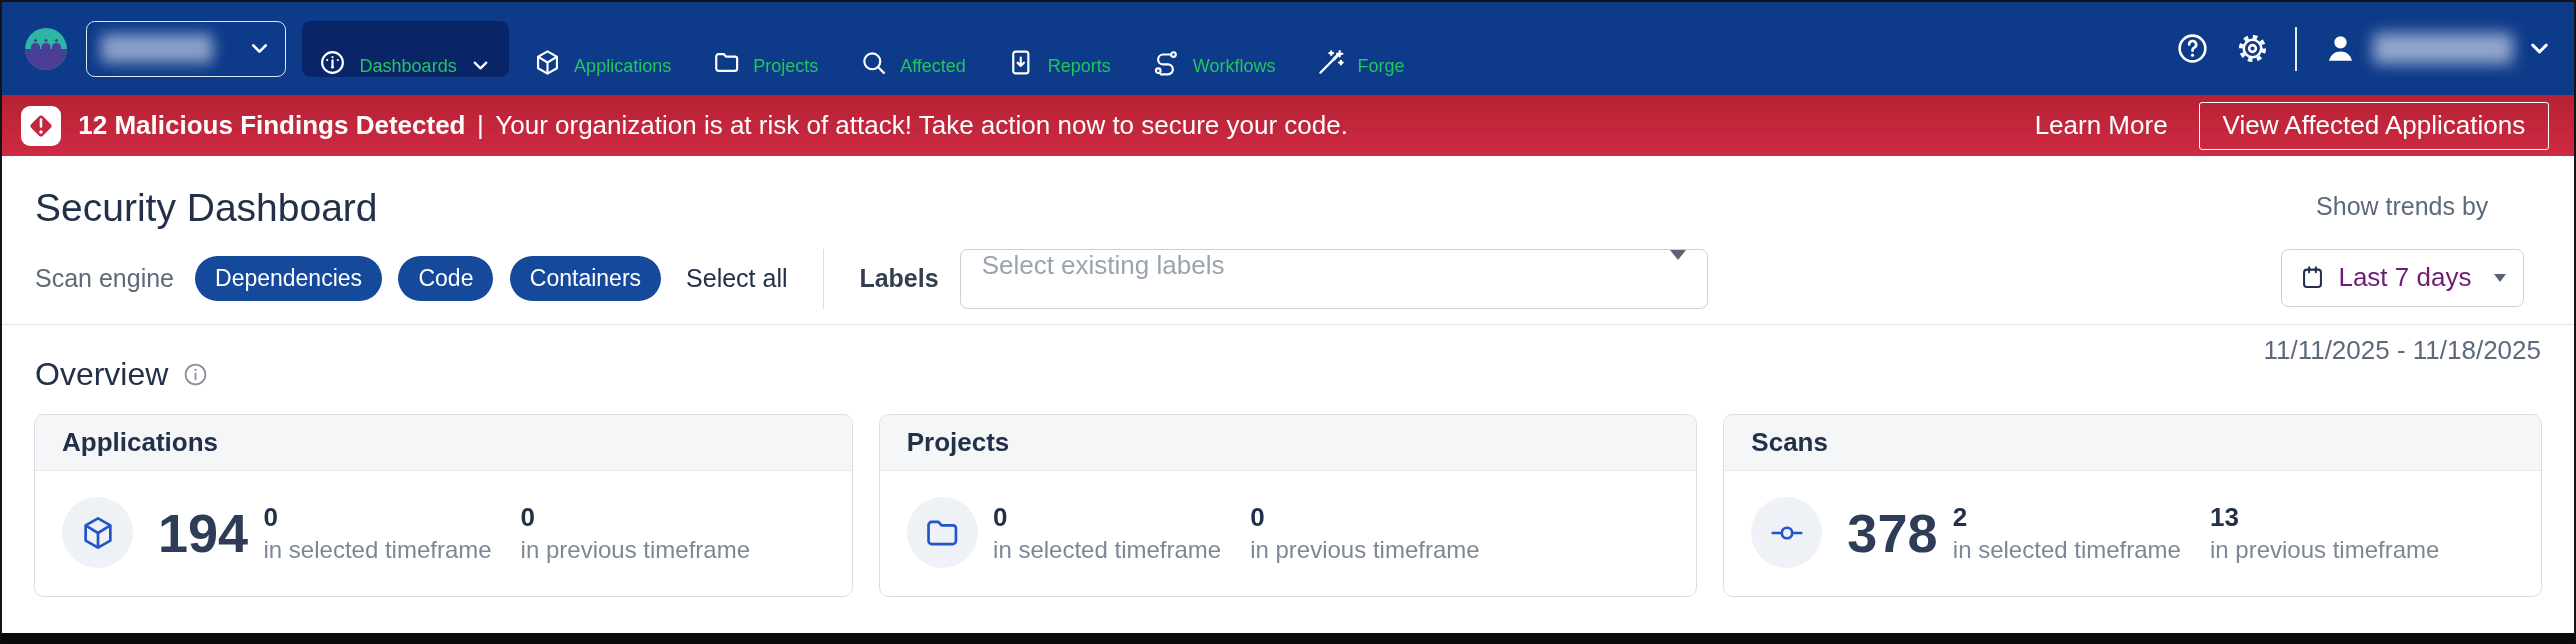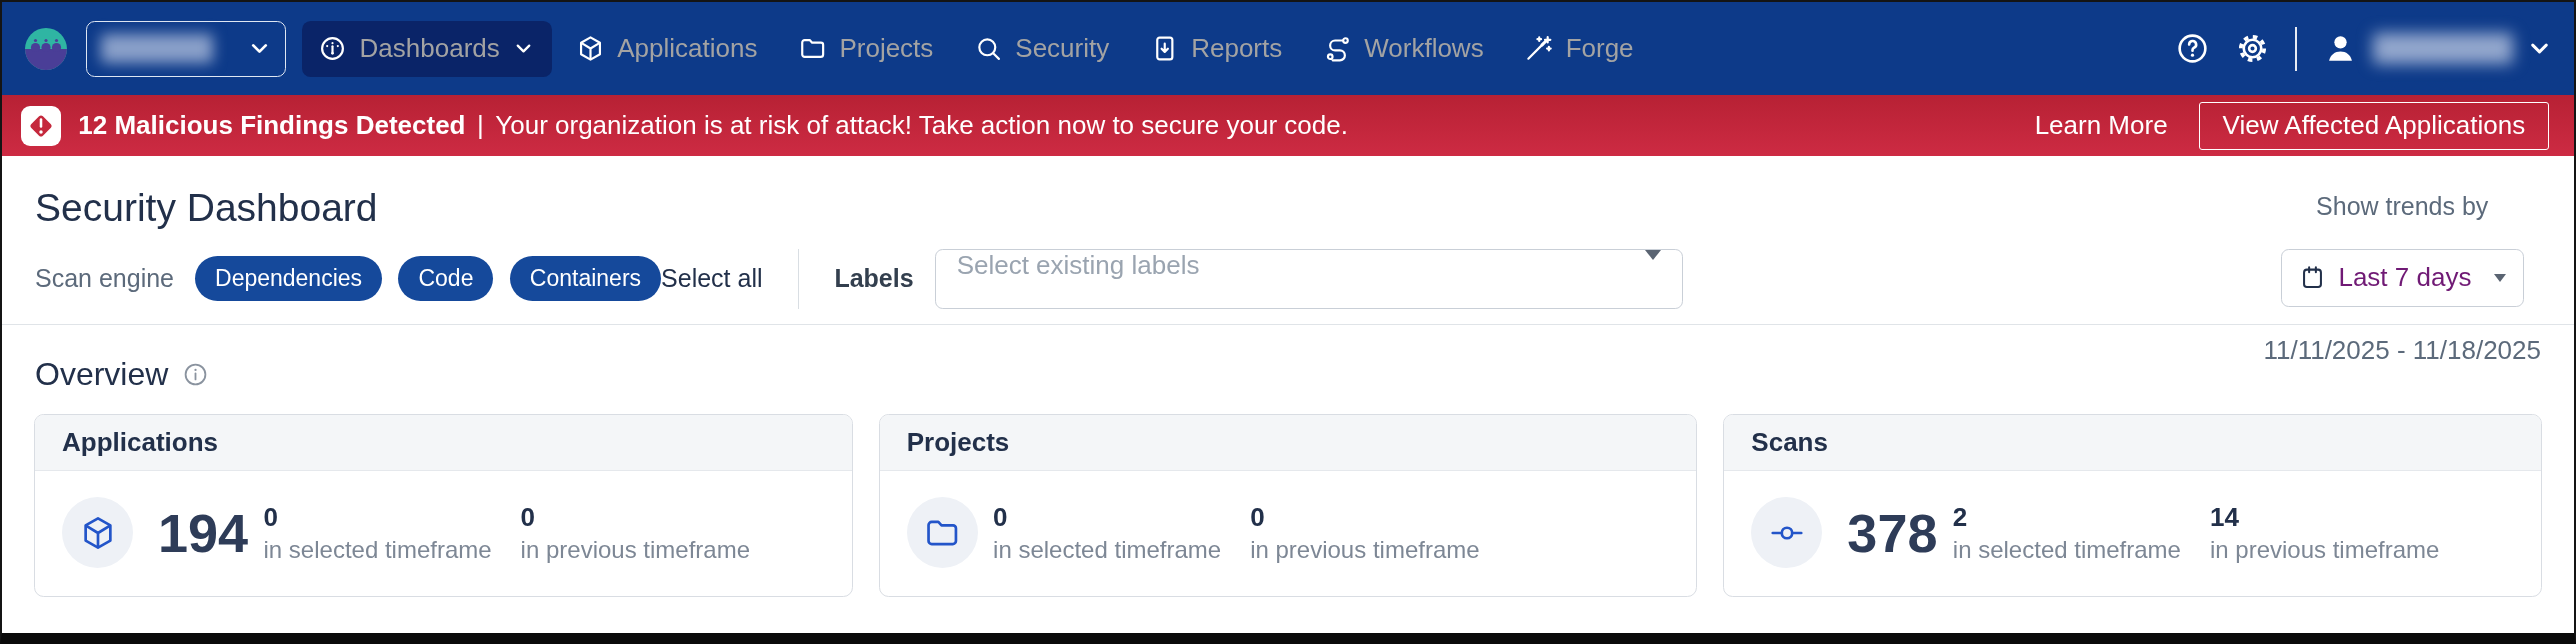--- a/index.html
+++ b/index.html
@@ -25,23 +25,23 @@
   .org-select {
     margin-left: 17.3px;
     width: 200px; height: 56px;
     border: 1.9px solid #dfe7f3; border-radius: 8.7px;
     display: flex; align-items: center; justify-content: space-between;
     padding: 0 13.5px; cursor: pointer;
   }
   .org-blur { width: 112px; height: 29px; border-radius: 3.8px; background: #8aa0c9; filter: blur(6.7px); }
   .nav { display: flex; align-items: center; gap: 7.7px; margin-left: 15.4px; }
   .nav-item {
-    display: flex; align-items: center; gap: 12.5px;
+    display: flex; align-items: flex-end; gap: 12.5px;
     height: 56px; padding: 0 16.4px; border-radius: 8.7px;
-    font-size: 26px; color: #a3a3a3; cursor: pointer; white-space: nowrap;
+    font-size: 18px; color: #22c55e; cursor: pointer; white-space: nowrap;
   }
   .nav-item.active { background: #0a2468; }
   .nav-item svg { flex: 0 0 auto; }
   .nav-right { margin-left: auto; display: flex; align-items: center; gap: 25px; }
   .icon-btn { width: 35px; height: 35px; cursor: pointer; display: flex; align-items: center; justify-content: center; }
   .nav-vdivider { width: 1.9px; height: 44px; background: rgba(255,255,255,0.9); }
   .user { display: flex; align-items: center; gap: 13.5px; cursor: pointer; }
   .user-blur { width: 140px; height: 31px; border-radius: 3.8px; background: #93a7cd; filter: blur(7.7px); }
 
   
@@ -73,21 +73,21 @@
     display: flex; align-items: center;
     height: 92px; padding: 0 33px;
     border-bottom: 1.9px solid #e0e4e8;
   }
   .flabel { font-size: 25px; color: #5c6a7b; white-space: nowrap; }
   .chips { display: flex; align-items: center; gap: 16.4px; margin-left: 21px; }
   .chip {
     background: #15499b; color: #fff; font-size: 23px;
     padding: 8.7px 20px; border-radius: 961px; cursor: pointer; white-space: nowrap;
   }
-  .select-all { font-size: 25px; color: #22304a; cursor: pointer; white-space: nowrap; }
+  .select-all { margin-left: 25px; font-size: 25px; color: #22304a; cursor: pointer; white-space: nowrap; }
   .vdivider { width: 1.9px; height: 60px; background: #d9dee3; margin: 0 35px; }
   .labels-label { font-size: 25px; font-weight: 700; color: #333f4e; margin-right: 21px; }
   .labels-select {
     width: 748px; height: 60px;
     border: 1.9px solid #c9cfd7; border-radius: 7.7px;
     display: flex; align-items: flex-start; justify-content: space-between;
     padding: 0 21px; cursor: pointer; background: #fff;
   }
   .placeholder { font-size: 26px; color: #9aa4b0; }
   .tri-down { width: 0; height: 0; border-left: 8.7px solid transparent; border-right: 8.7px solid transparent; border-top: 10.6px solid #5a6472; }
@@ -196,21 +196,21 @@
         <span>Projects</span>
       </div>
 
       <div class="nav-item">
         <span>
           <svg viewBox="0 0 24 24" width="29" height="29" fill="none" stroke="#fff" stroke-width="1.8" stroke-linecap="round">
             <circle cx="11" cy="11" r="6.6"></circle>
             <line x1="15.9" y1="15.9" x2="20.6" y2="20.6"></line>
           </svg>
         </span>
-        <span>Security</span>
+        <span>Affected</span>
       </div>
 
       <div class="nav-item">
         <span>
           <svg viewBox="0 0 24 24" width="29" height="29" fill="none" stroke="#fff" stroke-width="1.8" stroke-linecap="round" stroke-linejoin="round">
             <rect x="6" y="3" width="12.5" height="18" rx="2"></rect>
             <path d="M12.2 8v6.4M9.6 12.2l2.6 2.6 2.6-2.6"></path>
           </svg>
         </span>
         <span>Reports</span>
@@ -387,21 +387,21 @@
             <circle cx="12" cy="12" r="3.3"></circle>
             <line x1="15.5" y1="12" x2="21" y2="12"></line>
           </svg>
         </span>
         <span class="card-value">378</span>
         <div class="metric">
           <span class="metric-value">2</span>
           <span class="metric-caption">in selected timeframe</span>
         </div>
         <div class="metric">
-          <span class="metric-value">14</span>
+          <span class="metric-value">13</span>
           <span class="metric-caption">in previous timeframe</span>
         </div>
       </div>
     </div>
 
   </div>
 </div>
 
 
 </body></html>

